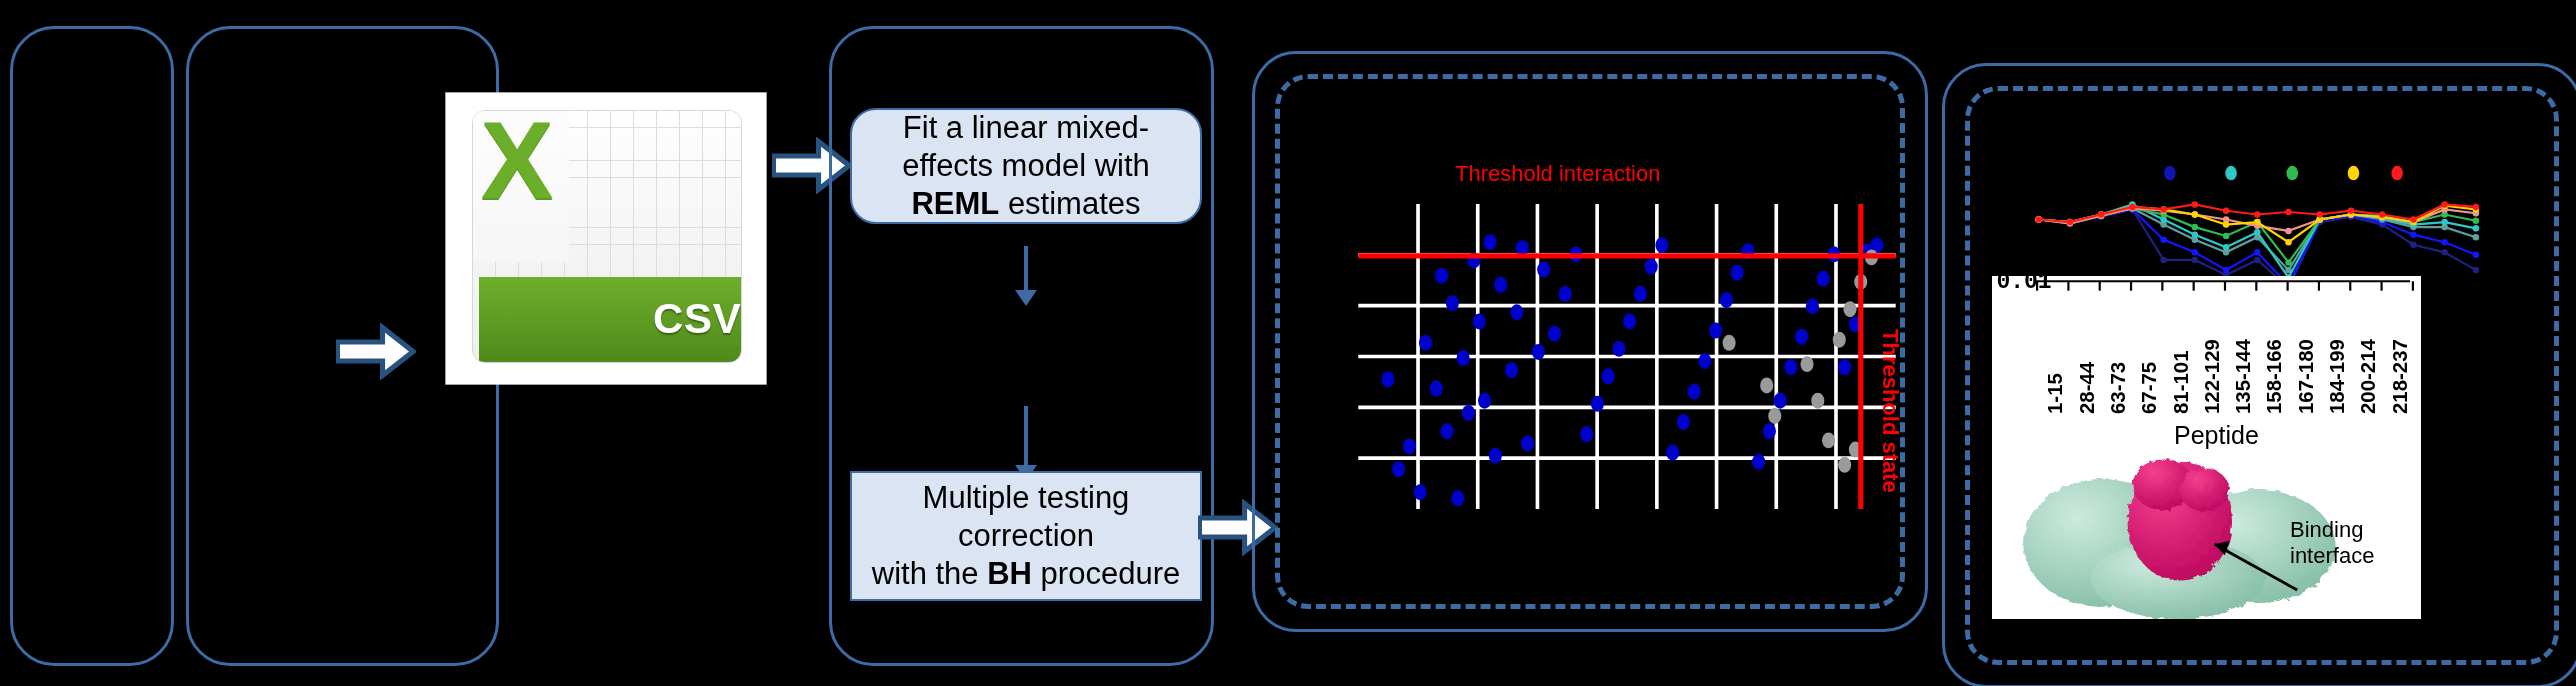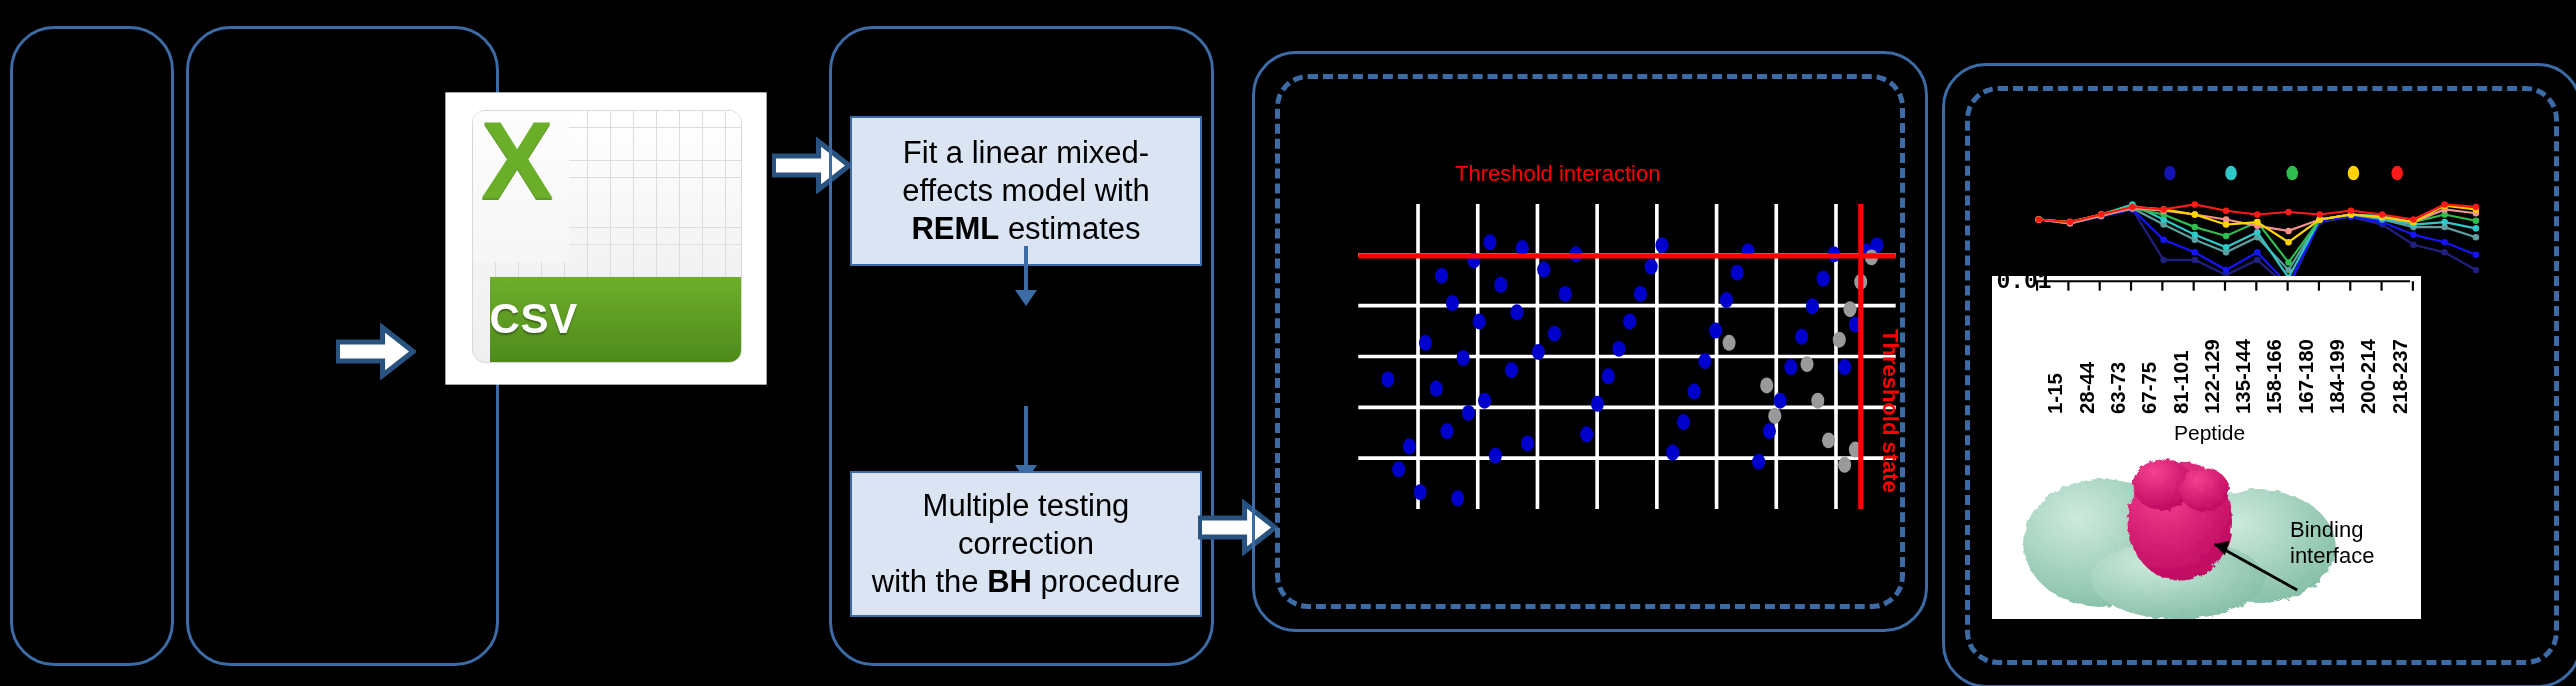--- a/index.html
+++ b/index.html
@@ -90,23 +90,23 @@
     background:linear-gradient(#fdfdfd,#f6f6f6);
   }
   .csv-x{
     position:absolute;left:3%;top:-2%;
     font-size:109px;font-weight:bold;color:#6aae2a;
     font-family:"Liberation Sans", sans-serif;
     line-height:1;
     text-shadow:0 1.5px 0 #5d9a24;
   }
   .csv-band{
-    position:absolute;left:17px;right:0;bottom:0;height:34%;
+    position:absolute;left:6px;right:0;bottom:0;height:34%;
     background:linear-gradient(#6fae2b,#4e8a1b);
-    display:flex;align-items:center;justify-content:flex-start;
+    display:flex;align-items:center;justify-content:flex-end;
   }
   .csv-band span{
     color:#fff;font-size:42px;font-weight:bold;letter-spacing:0.7px;
     text-shadow:0 1.5px 1.5px rgba(0,0,0,.35);
   }
 
   
   .scatter{position:absolute;}
   .scatter svg{display:block;}
   .scatter-title{
@@ -120,21 +120,21 @@
     transform-origin:left top;
   }
 
   
   .pep-wrap{position:absolute;}
   .pep-wrap svg{display:block;}
   .pep-inset{
     position:absolute;background:#ffffff;overflow:hidden;
   }
   .pep-axis-label{
-    position:absolute;color:#000;font-size:21px;white-space:nowrap;
+    position:absolute;color:#000;font-size:25px;white-space:nowrap;
   }
   .pep-tick{
     position:absolute;color:#000;font-size:20.4px;font-weight:bold;
     white-space:nowrap;
     transform:rotate(-90deg);
     transform-origin:left top;
   }
   .pep-ylab{
     position:absolute;color:#000;font-size:23px;font-weight:bold;white-space:nowrap;
   }
@@ -170,34 +170,34 @@
   </div>
 
   <div class="arrow" style="left:772px;top:137px;">
     <svg viewBox="0 0 110 78">
       <path d="M2 26 L64 26 L64 6 L106 39 L64 72 L64 52 L2 52 Z" fill="#ffffff" stroke="#28527f" stroke-width="7" stroke-linejoin="miter"></path>
     </svg>
   </div>
 
   <div class="panel" style="left:829px;top:26px;width:385px;height:640px;"></div>
 
-  <div class="tbox" style="left:850px;top:116px;width:352px;height:150px;">
+  <div class="tbox" style="left:850px;top:108px;width:352px;height:116px;border-radius:26px;">
     <span>Fit a linear mixed-<br>effects model with<br><b>REML</b> estimates</span>
   </div>
 
   <div class="connector" style="left:1024px;top:246px;height:45px;">
     <div class="head"></div>
   </div>
 
 
   <div class="connector" style="left:1024px;top:406px;height:60px;">
     <div class="head"></div>
   </div>
 
-  <div class="tbox" style="left:850px;top:471px;width:352px;height:146px;">
+  <div class="tbox" style="left:850px;top:471px;width:352px;height:130px;">
     <span>Multiple testing<br>correction<br>with the <b>BH</b> procedure</span>
   </div>
 
   <div class="arrow" style="left:1198px;top:499px;">
     <svg viewBox="0 0 110 78">
       <path d="M2 26 L64 26 L64 6 L106 39 L64 72 L64 52 L2 52 Z" fill="#ffffff" stroke="#28527f" stroke-width="7" stroke-linejoin="miter"></path>
     </svg>
   </div>
 
   <div class="panel dashed-inner" style="left:1252px;top:51px;width:676px;height:581px;"></div>

